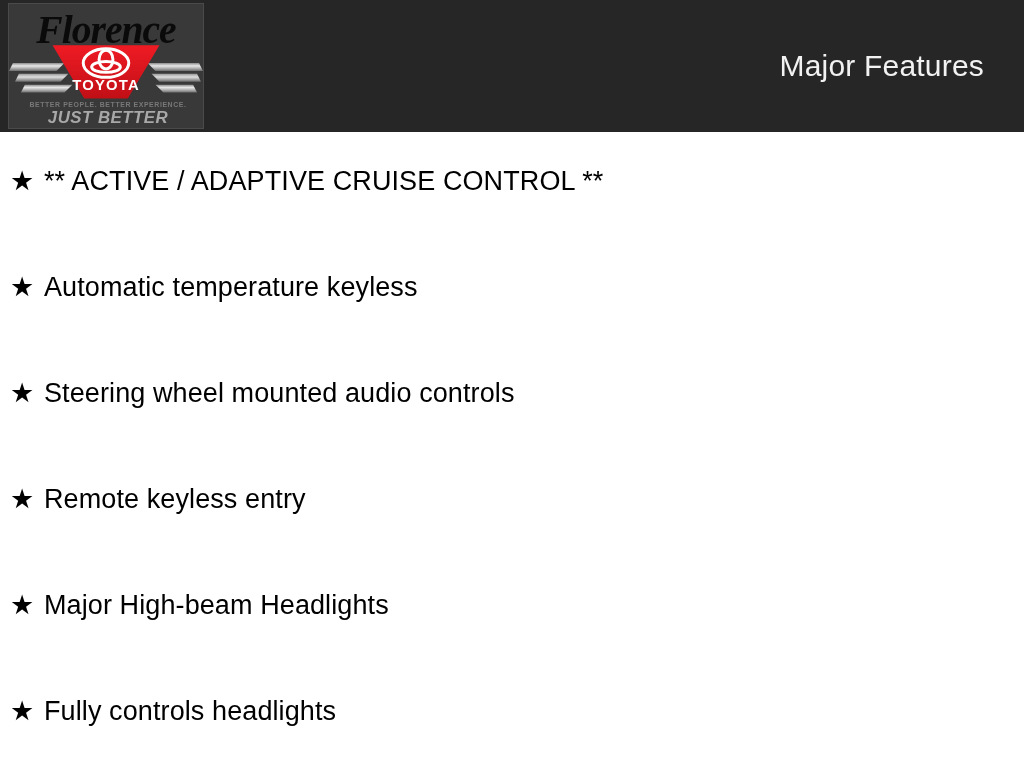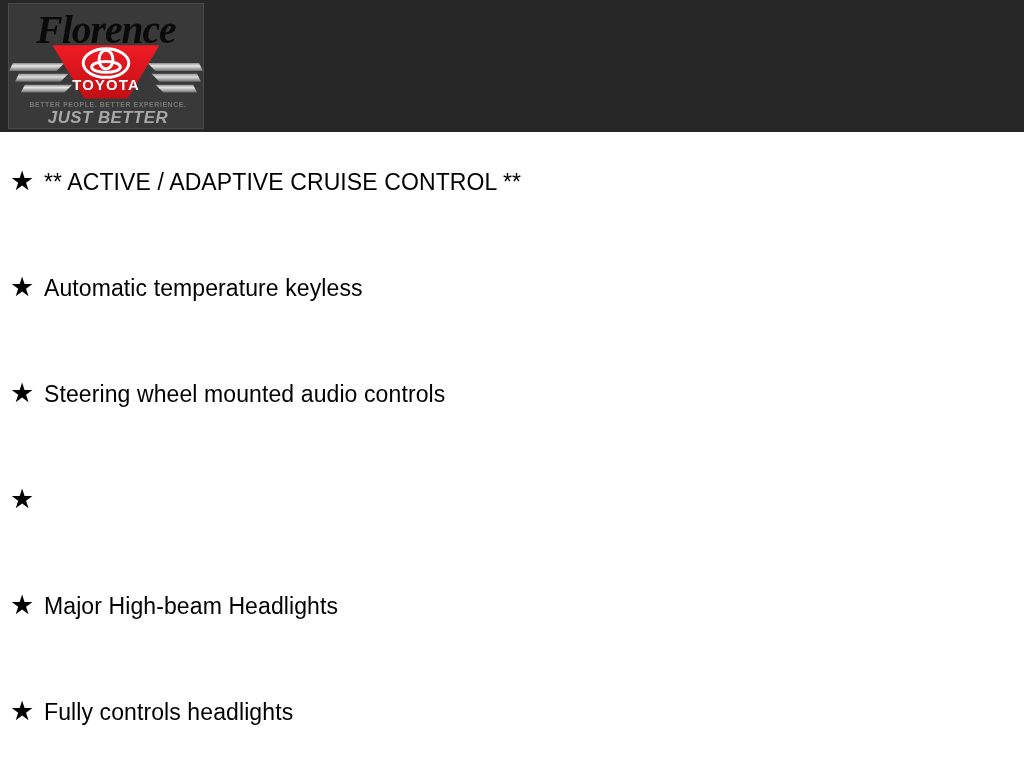--- a/index.html
+++ b/index.html
@@ -98,21 +98,21 @@
     color: #000000;
     font-size: 27px;
     line-height: 1;
     width: 34px;
     flex: 0 0 34px;
     display: inline-block;
   }
 
   .feature-text {
     color: #000000;
-    font-size: 23px;
+    font-size: 27px;
     line-height: 1;
     letter-spacing: 0.1px;
   }
 </style>
 </head>
 <body>
 
 <div class="header-bar">
 
   <div class="logo-box">
@@ -160,37 +160,39 @@
         <text x="98" y="87" text-anchor="middle" font-family="'Liberation Sans', sans-serif" font-size="15" font-weight="bold" fill="#ffffff" letter-spacing="1.2">TOYOTA</text>
 
         <text x="98" y="40" text-anchor="middle" font-family="'Liberation Serif', serif" font-size="40" font-style="italic" font-weight="bold" fill="#0a0a0a" letter-spacing="-1">Florence</text>
 
         <text x="100" y="105" text-anchor="middle" font-family="'Liberation Sans', sans-serif" font-size="7" font-weight="bold" fill="#787878" letter-spacing="0.6">BETTER PEOPLE. BETTER EXPERIENCE.</text>
         <text x="100" y="121" text-anchor="middle" font-family="'Liberation Sans', sans-serif" font-size="17" font-style="italic" font-weight="bold" fill="#a8a8a8" letter-spacing="0.5">JUST BETTER</text>
       </svg>
     </div>
   </div>
 
+  <div class="slide-title">Major Features</div>
 </div>
 
 <ul class="features-list">
   <li class="feature-item i0">
     <span class="bullet-star">★</span>
     <span class="feature-text">** ACTIVE / ADAPTIVE CRUISE CONTROL **</span>
   </li>
   <li class="feature-item i1">
     <span class="bullet-star">★</span>
     <span class="feature-text">Automatic temperature keyless</span>
   </li>
   <li class="feature-item i2">
     <span class="bullet-star">★</span>
     <span class="feature-text">Steering wheel mounted audio controls</span>
   </li>
   <li class="feature-item i3">
     <span class="bullet-star">★</span>
+    <span class="feature-text">Remote keyless entry</span>
   </li>
   <li class="feature-item i4">
     <span class="bullet-star">★</span>
     <span class="feature-text">Major High-beam Headlights</span>
   </li>
   <li class="feature-item i5">
     <span class="bullet-star">★</span>
     <span class="feature-text">Fully controls headlights</span>
   </li>
 </ul>

